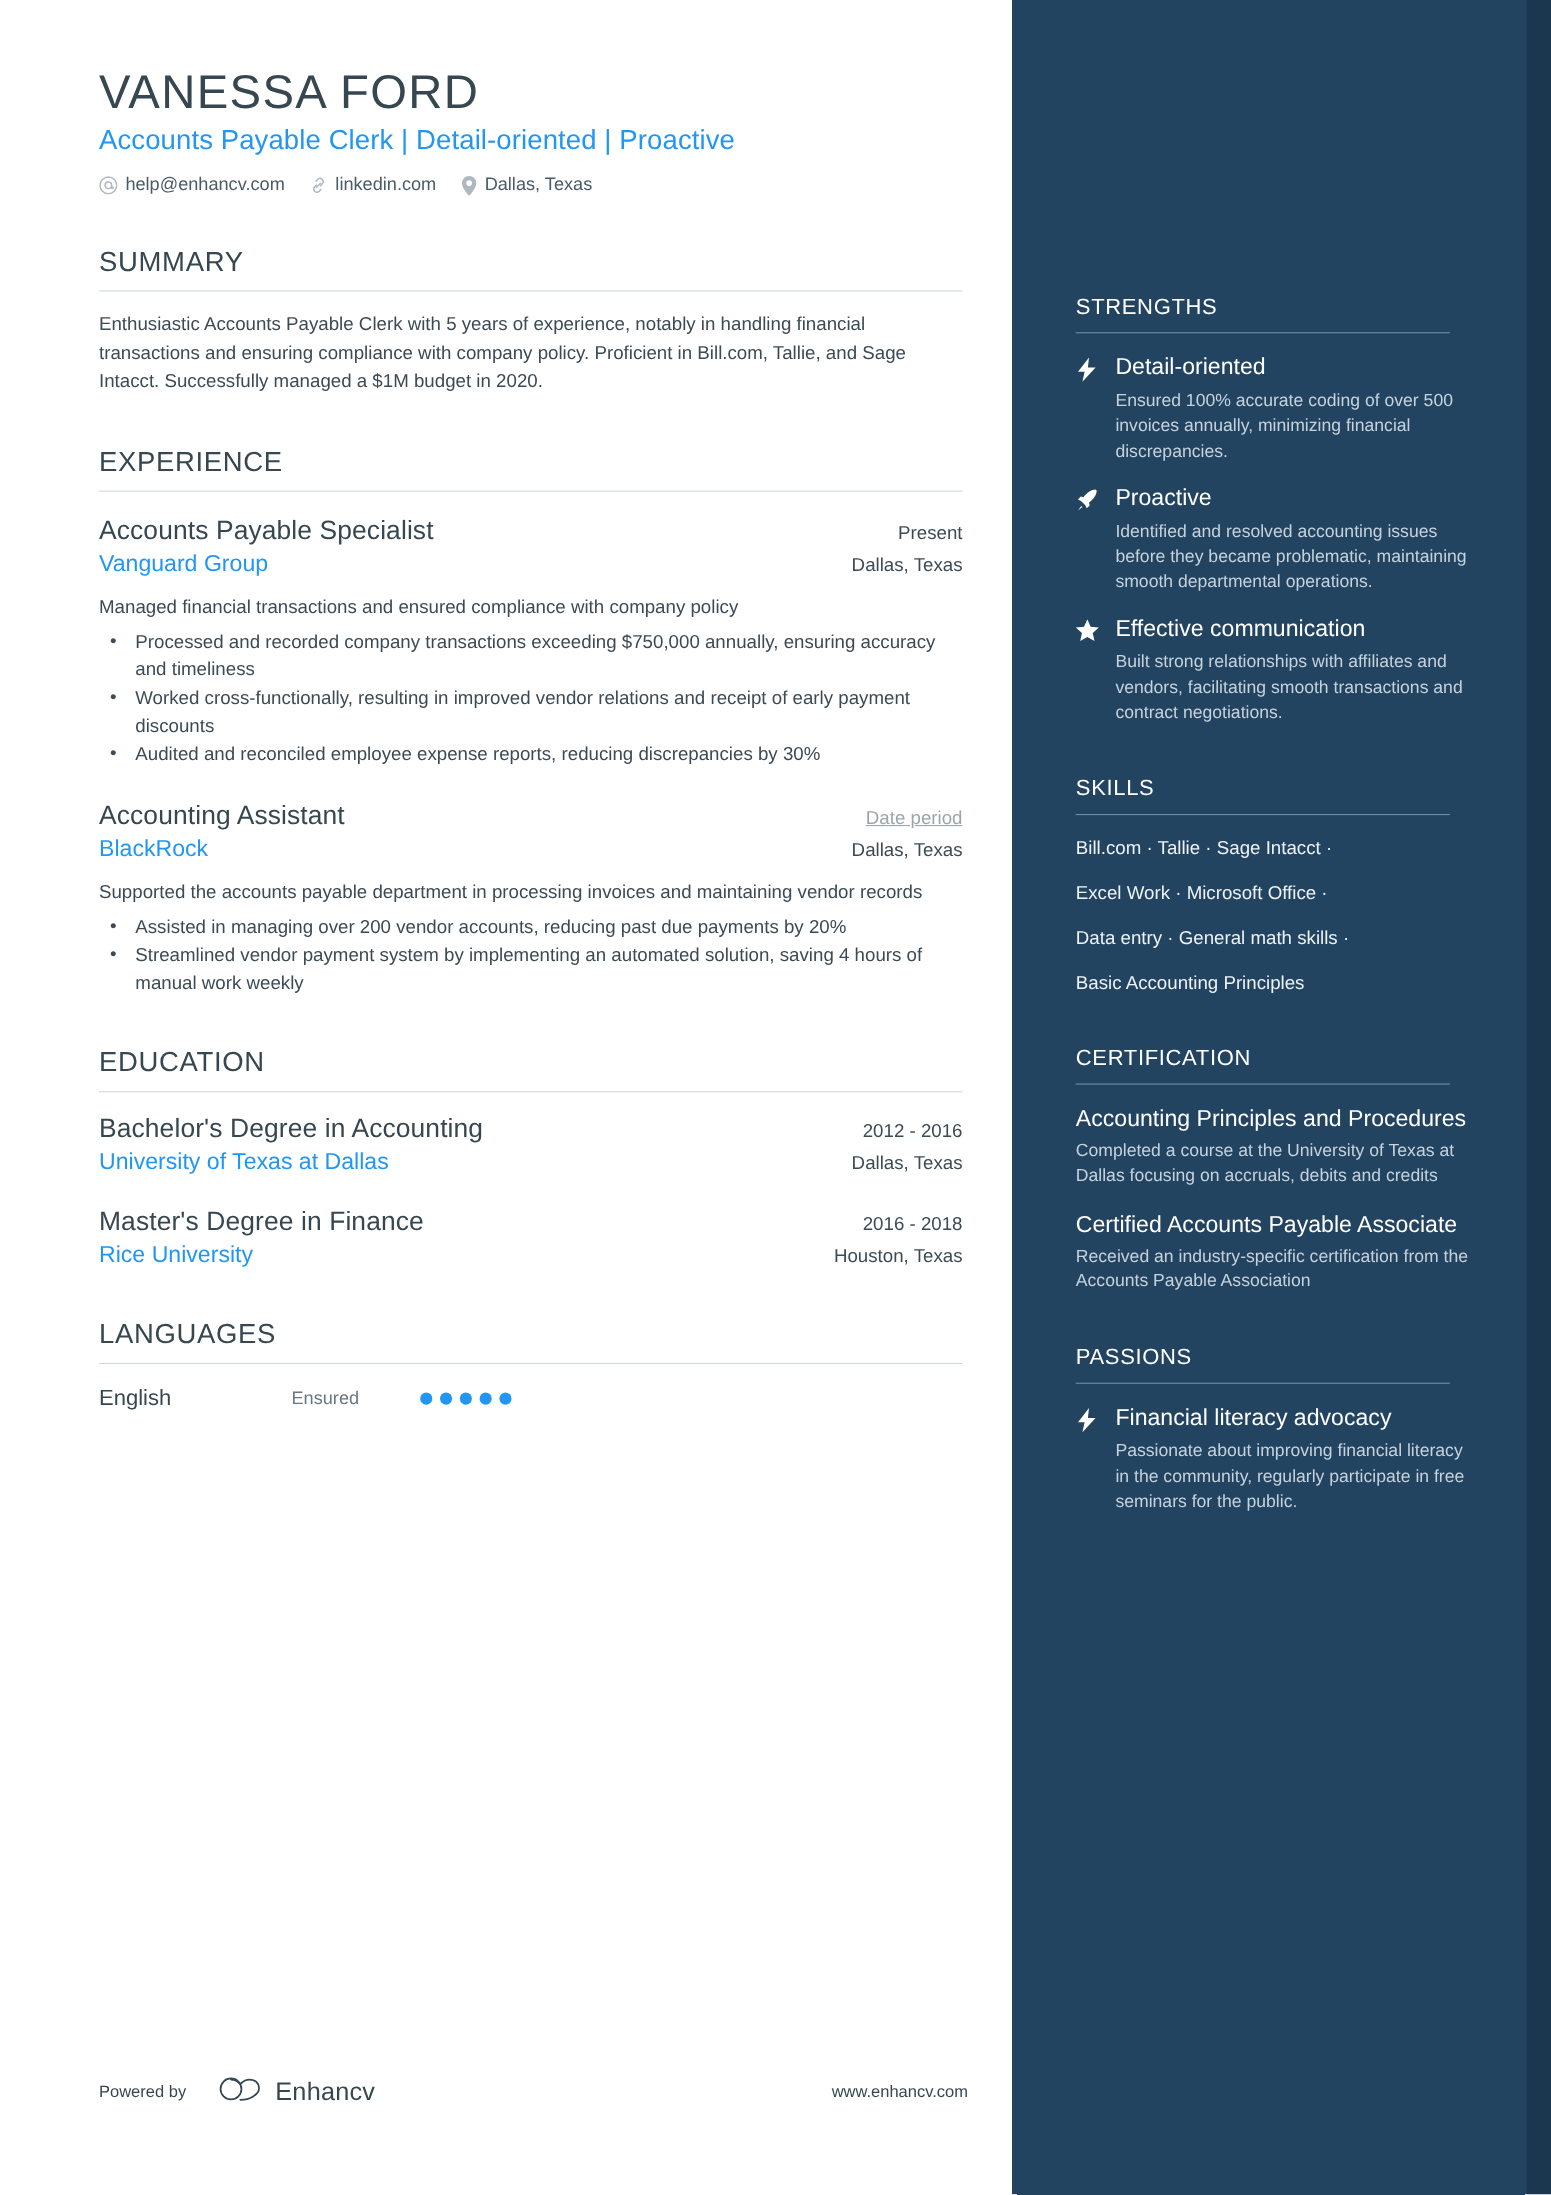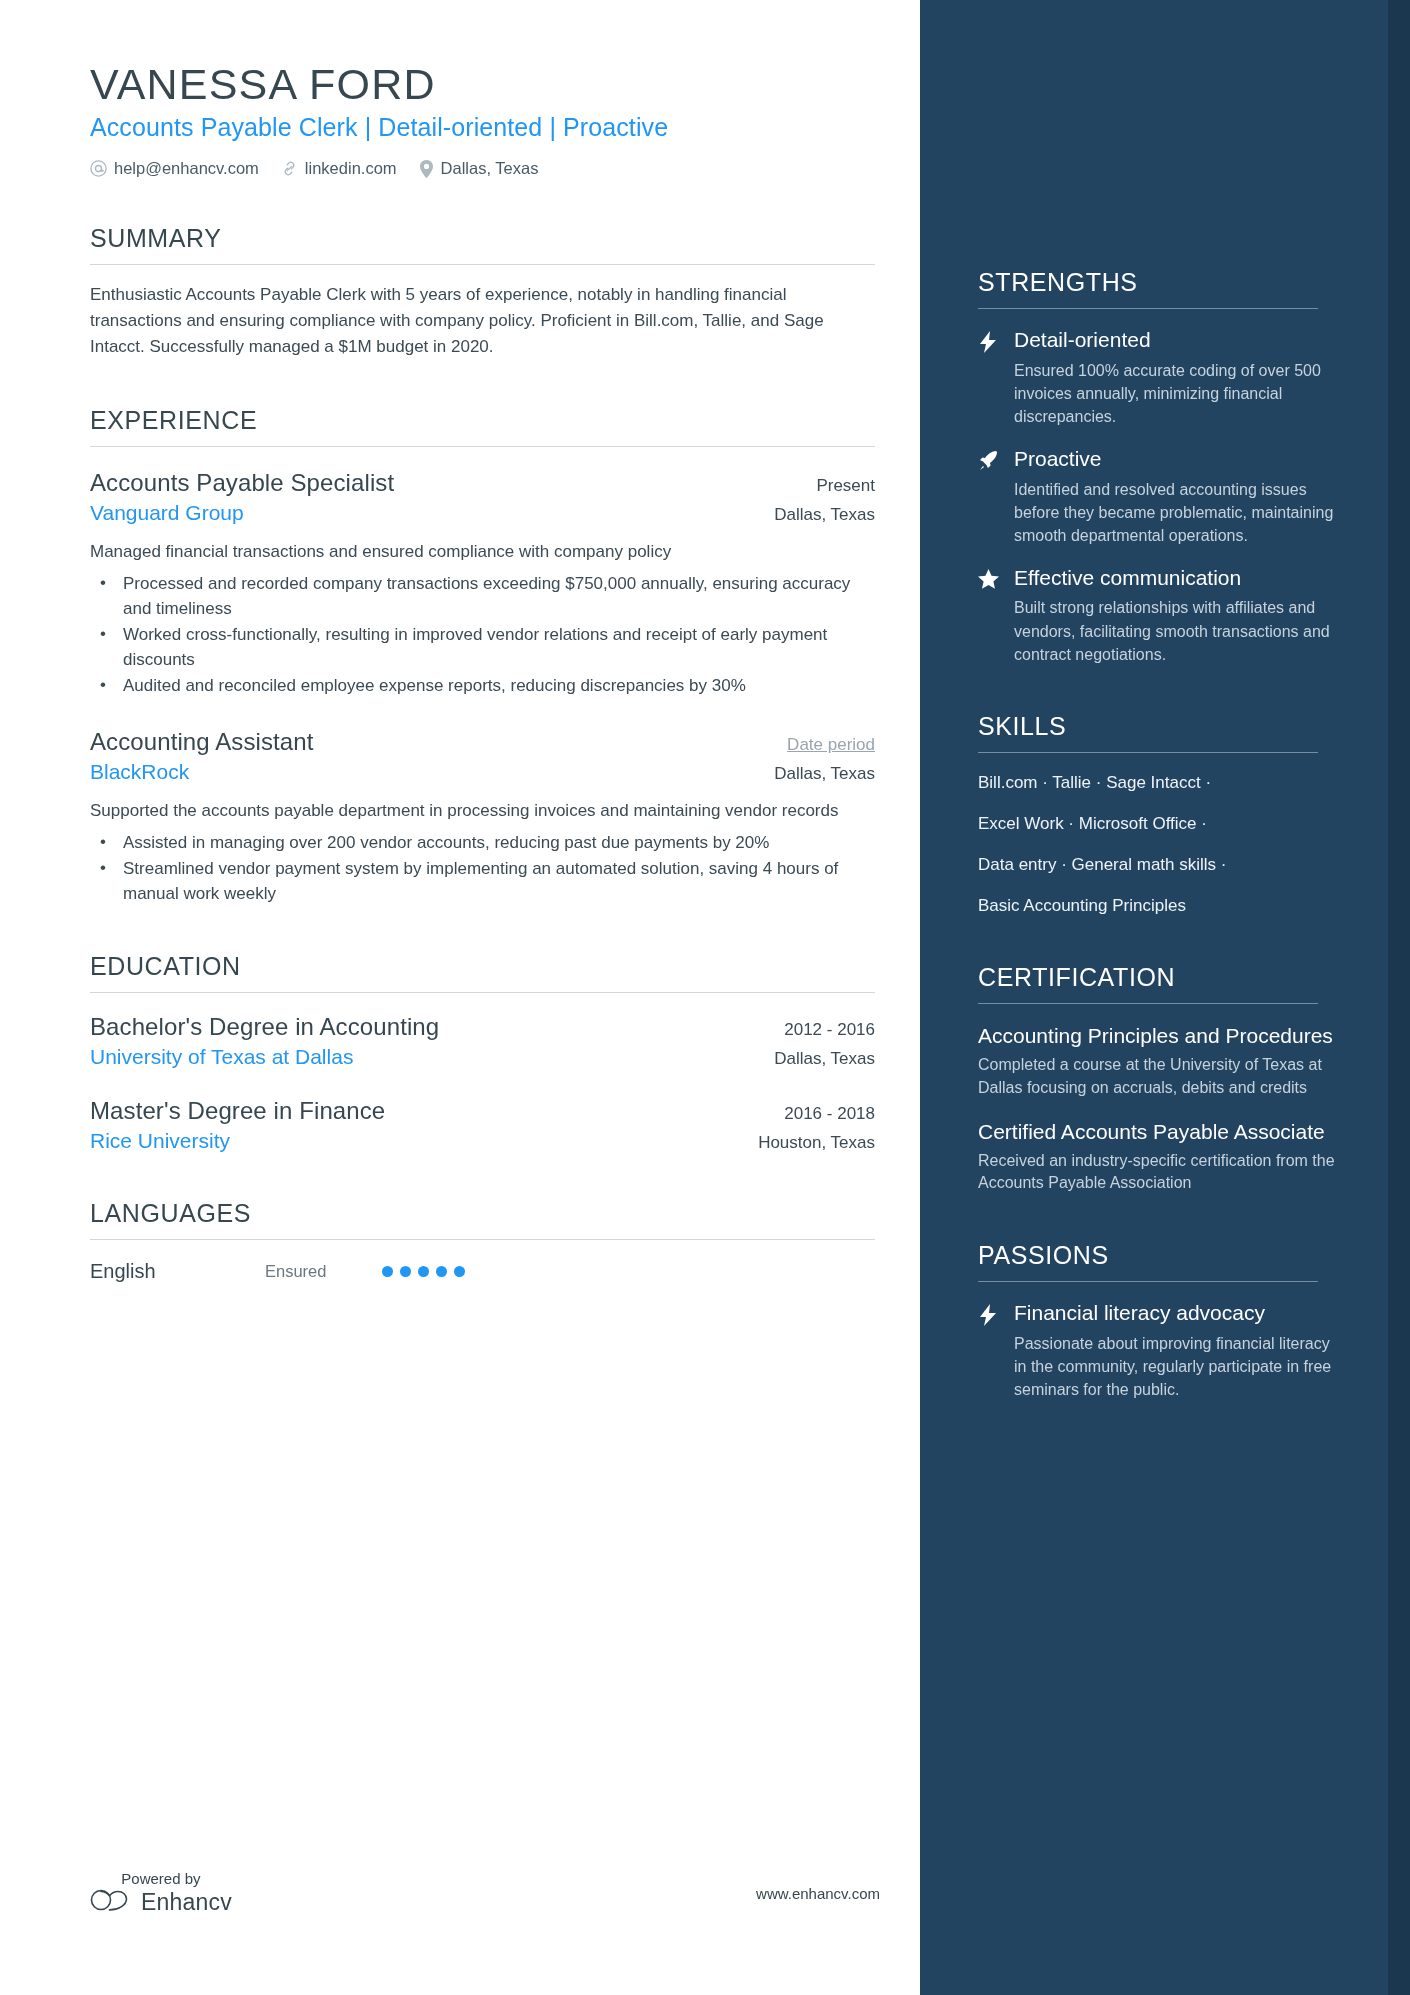--- a/index.html
+++ b/index.html
@@ -137,21 +137,21 @@
 
   
   .lang-row { margin-top: 20px; display: flex; align-items: center; }
   .lang-name { font-size: 20px; font-weight: 300; color: #37474f; width: 175px; }
   .lang-level { font-size: 16.5px; color: #6a7780; width: 95px; }
   .dots { display: flex; gap: 7px; align-items: center; margin-left: 22px; }
   .dot { width: 11px; height: 11px; border-radius: 50%; background: #2196f3; }
 
   
   .s-title {
-    font-size: 25px;
+    font-size: 20px;
     font-weight: 300;
     color: #ffffff;
     letter-spacing: .6px;
   }
   .s-rule {
     margin-top: 11px;
     height: 1px;
     background: #768da1;
     width: 340px;
   }
@@ -183,21 +183,21 @@
 
   
   .footer {
     position: absolute;
     left: 90px;
     bottom: 78px;
     width: 790px;
     display: flex;
     align-items: center;
   }
-  .footer-left { display: flex; align-items: center; gap: 0; flex-direction: column; }
+  .footer-left { display: flex; align-items: center; gap: 30px; }
   .powered { font-size: 15px; color: #37474f; }
   .brandmark { display: flex; align-items: center; gap: 9px; }
   .brandname { font-size: 23px; font-weight: 300; color: #37474f; letter-spacing: .2px; }
   .footer-right { margin-left: auto; font-size: 15px; color: #37474f; }
 </style>
 </head>
 <body>
 
 <div class="page">
 

